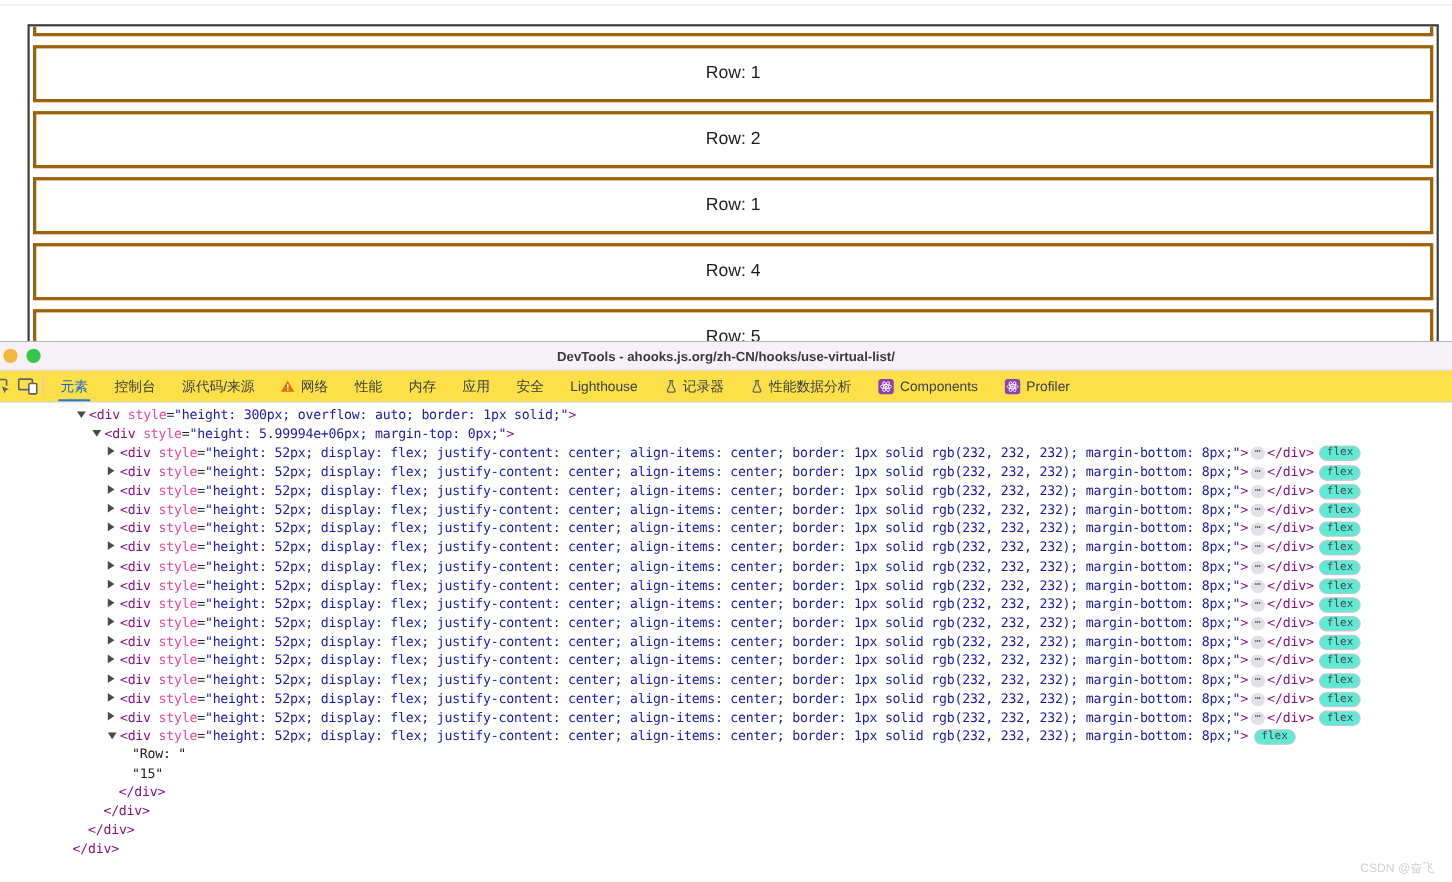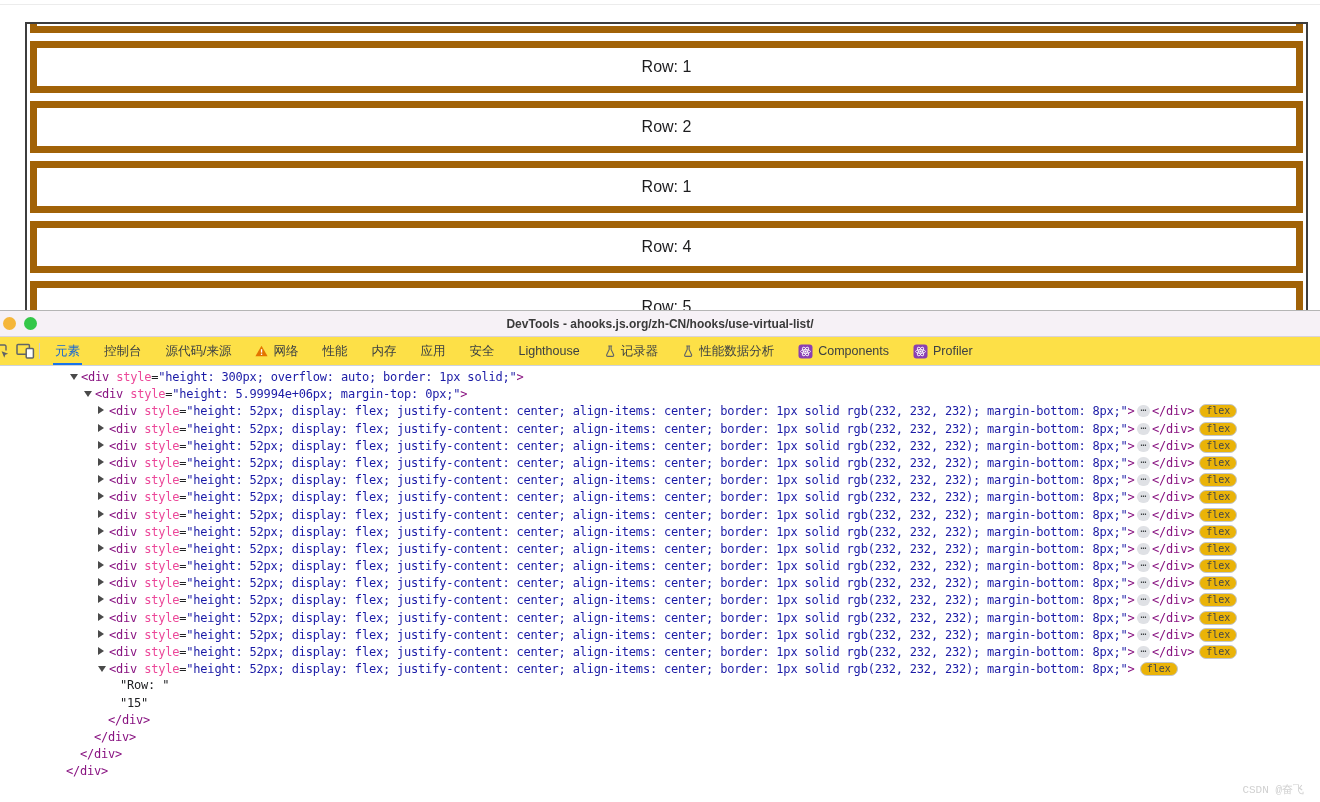--- a/index.html
+++ b/index.html
@@ -9,21 +9,21 @@
   }
   
   .page{position:relative;height:330px;overflow:hidden;background:#fff;}
   .page-topline{position:absolute;top:4px;left:0;right:0;height:1px;background:#ececec;}
   .vl-container{
     position:absolute;left:25px;right:12px;top:22px;height:420px;
     border:2px solid #3d3d3d;box-sizing:border-box;overflow:hidden;background:#fff;
   }
   .vl-row{
     box-sizing:border-box;height:52px;margin:0 3px 8px 3px;
-    border:7px solid #a16207;
+    border:3px solid #a16207;
     display:flex;align-items:center;justify-content:center;
     font-size:16px;color:#1d1d1f;
   }
   .vl-row.partial{margin-top:-43px;}
   
   .devtools{
     position:absolute;left:0;top:310px;width:1320px;height:472px;
     border-top:1px solid #b5b5b5;box-sizing:border-box;background:#fff;
   }
   .dt-titlebar{
@@ -63,26 +63,26 @@
   .tok-tag{color:#881280;}
   .tok-attr{color:#ec4899;}
   .tok-val{color:#1a1aa6;}
   .tok-txt{color:#202124;}
   .chip{
     display:inline-block;background:#dfe1e5;color:#3c4043;border-radius:7px;
     font-size:9px;line-height:9px;padding:1px 4px 2px 4px;vertical-align:2px;
     letter-spacing:0;margin:0 2px;
   }
   .badge{
-    display:inline-block;border:1px solid #c4c7cc;background:#eab308;color:#44474a;
+    display:inline-block;border:1px solid #c4c7cc;background:#5eead4;color:#44474a;
     border-radius:9px;font-size:10px;line-height:12px;padding:0 6px;vertical-align:1px;
     margin-left:5px;letter-spacing:0;
   }
   .watermark{
-    position:absolute;right:16px;bottom:5px;font-size:11px;color:#d0d0d0;font-family:Liberation Mono, monospace;
+    position:absolute;right:16px;bottom:5px;font-size:11px;color:#d0d0d0;
   }
 </style>
 </head>
 <body>
 
 <div class="page">
   <div class="page-topline"></div>
   <div class="vl-container">
     <div id="vl-inner">
         <div class="vl-row partial"></div>

